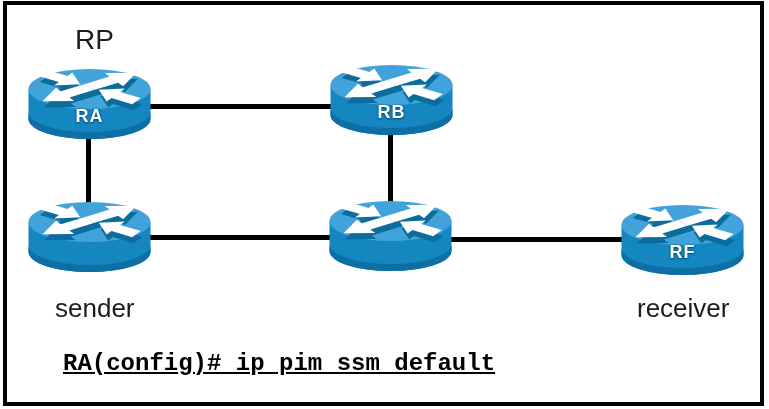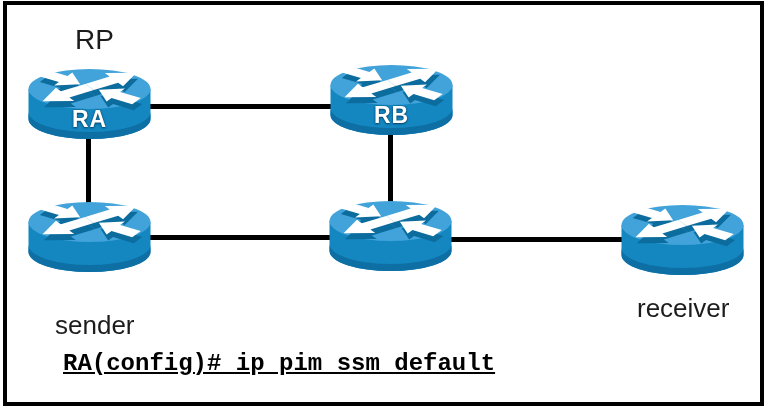--- a/index.html
+++ b/index.html
@@ -11,21 +11,21 @@
   .frame{
     position:absolute;left:3px;top:1px;width:761px;height:405px;
     border:4px solid var(--c-border,#000);
     box-sizing:border-box;
   }
   .link{position:absolute;background:var(--c-link,#000);z-index:1;}
   .router{position:absolute;width:125px;height:74px;z-index:2;}
   .router svg{position:absolute;left:0;top:0;width:125px;height:74px;}
   .router .rlabel{
     position:absolute;left:0;right:0;top:38px;text-align:center;
-    font-size:23px;font-weight:bold;color:#ffffff;letter-spacing:1px;
+    font-size:18px;font-weight:bold;color:#ffffff;letter-spacing:1px;
     text-shadow:0 1px 2px rgba(6,62,96,.9),0 0 2px rgba(6,62,96,.7);
     z-index:3;
   }
   .annot{
     position:absolute;color:var(--c-text,#1c1c1c);
     font-size:26px;z-index:2;white-space:nowrap;text-align:center;
   }
   .annot.rp{font-size:28px;}
   .cli{
     position:absolute;left:63px;top:350px;z-index:2;
@@ -87,18 +87,19 @@
 </div>
 <div class="router" style="left:328px;top:200px">
   <svg viewBox="0 0 125 74">
       <use href="#router-shape"></use>
     </svg>
 </div>
 <div class="router" style="left:620px;top:204px">
   <svg viewBox="0 0 125 74">
       <use href="#router-shape"></use>
     </svg>
+  <span class="rlabel">RF</span>
 </div>
 
-<div class="annot" style="left:55px;top:310px">sender</div>
+<div class="annot" style="left:55px;top:293px">sender</div>
 <div class="annot" style="left:637px;top:293px">receiver</div>
 
 <div class="cli">RA(config)# ip pim ssm default</div>
 
 </body></html>

